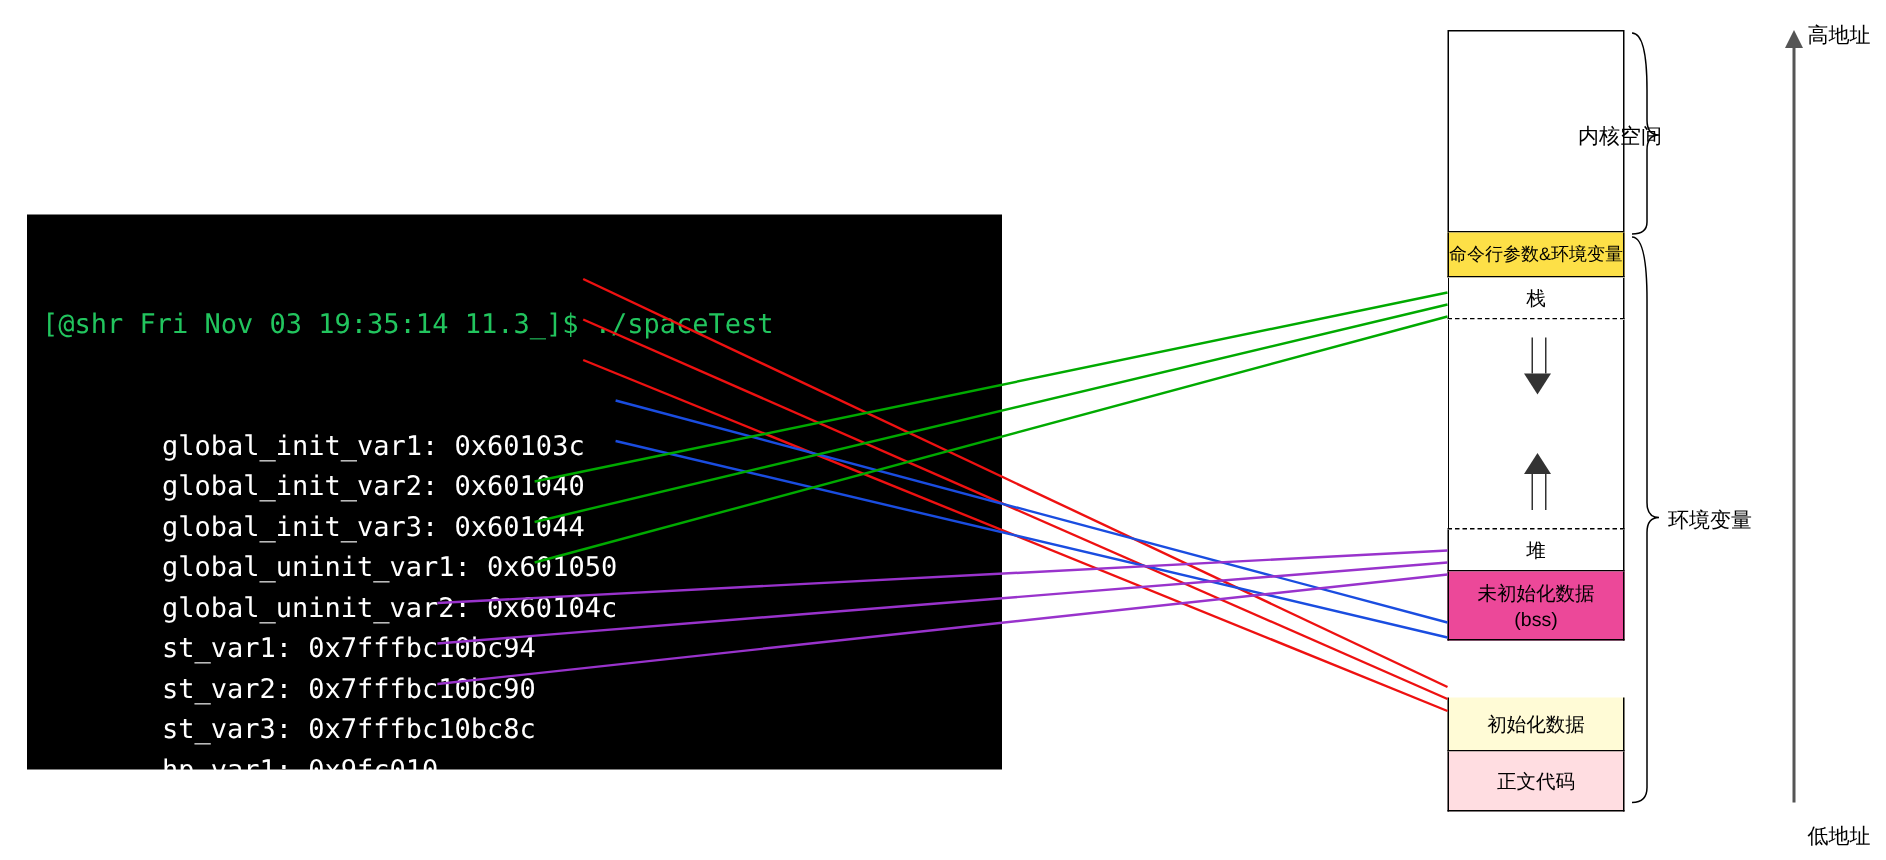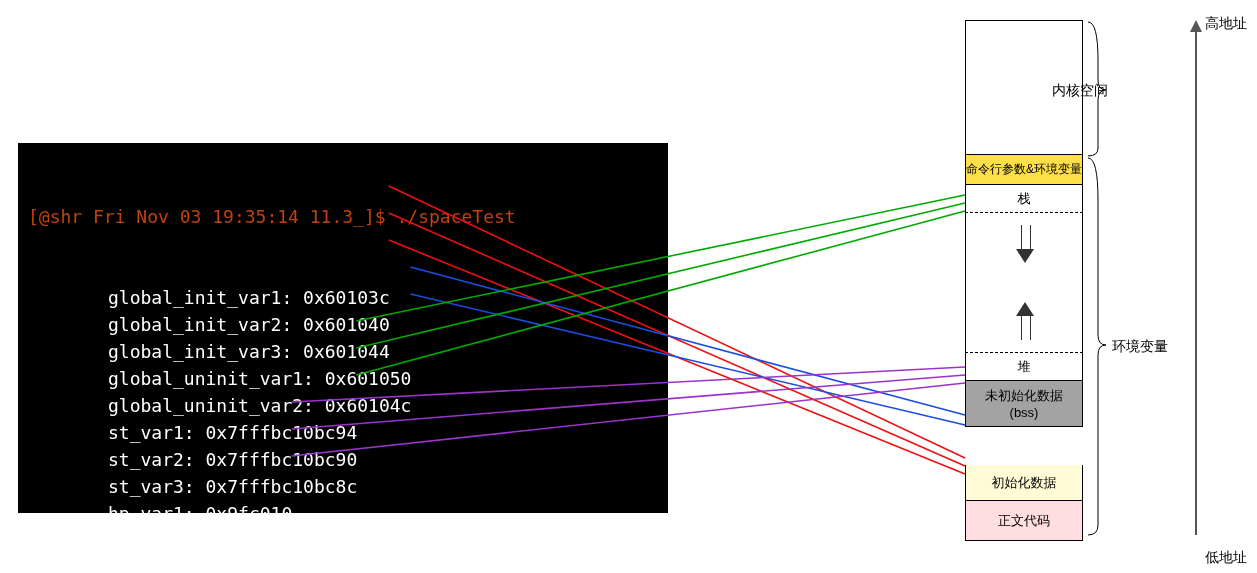--- a/index.html
+++ b/index.html
@@ -20,21 +20,21 @@
     height: 370px;
     background: #000;
     color: #fff;
     font-family: "DejaVu Sans Mono", Consolas, monospace;
     font-size: 18px;
     line-height: 1.5;
     padding: 6px 10px;
     box-sizing: border-box;
     white-space: pre;
   }
-  .prompt-line { color: #c2410c; }
+  .prompt-line { color: #22c55e; }
   .term-row { margin-left: 80px; }
   .mem-diagram {
     position: absolute;
     left: 965px;
     top: 20px;
     width: 120px;
   }
   .mem-box {
     border: 1px solid #000;
     border-top: none;
@@ -46,21 +46,21 @@
     align-items: center;
     justify-content: center;
     flex-direction: column;
   }
   .mem-box:first-child { border-top: 1px solid #000; }
   .kernel-box { height: 135px; background: #fff; }
   .argenv-box { height: 30px; background: #fde047; font-size: 12px; }
   .stack-box  { height: 28px; background: #fff; border-bottom: 1px dashed #000; }
   .grow-box   { height: 140px; background: #fff; border-top: none; border-bottom: 1px dashed #000; position: relative; }
   .heap-box   { height: 28px; background: #fff; }
-  .bss-box    { height: 46px; background: #a3a3a3; }
+  .bss-box    { height: 46px; background: #ec4899; }
   .data-box   { height: 36px; background: #fffbd6; margin-top: 38px; }
   .text-box   { height: 40px; background: #ffdde1; }
   .arrow-down, .arrow-up {
     width: 18px;
     height: 38px;
     position: relative;
   }
   .arrow-down::before, .arrow-up::before {
     content: "";
     position: absolute;

